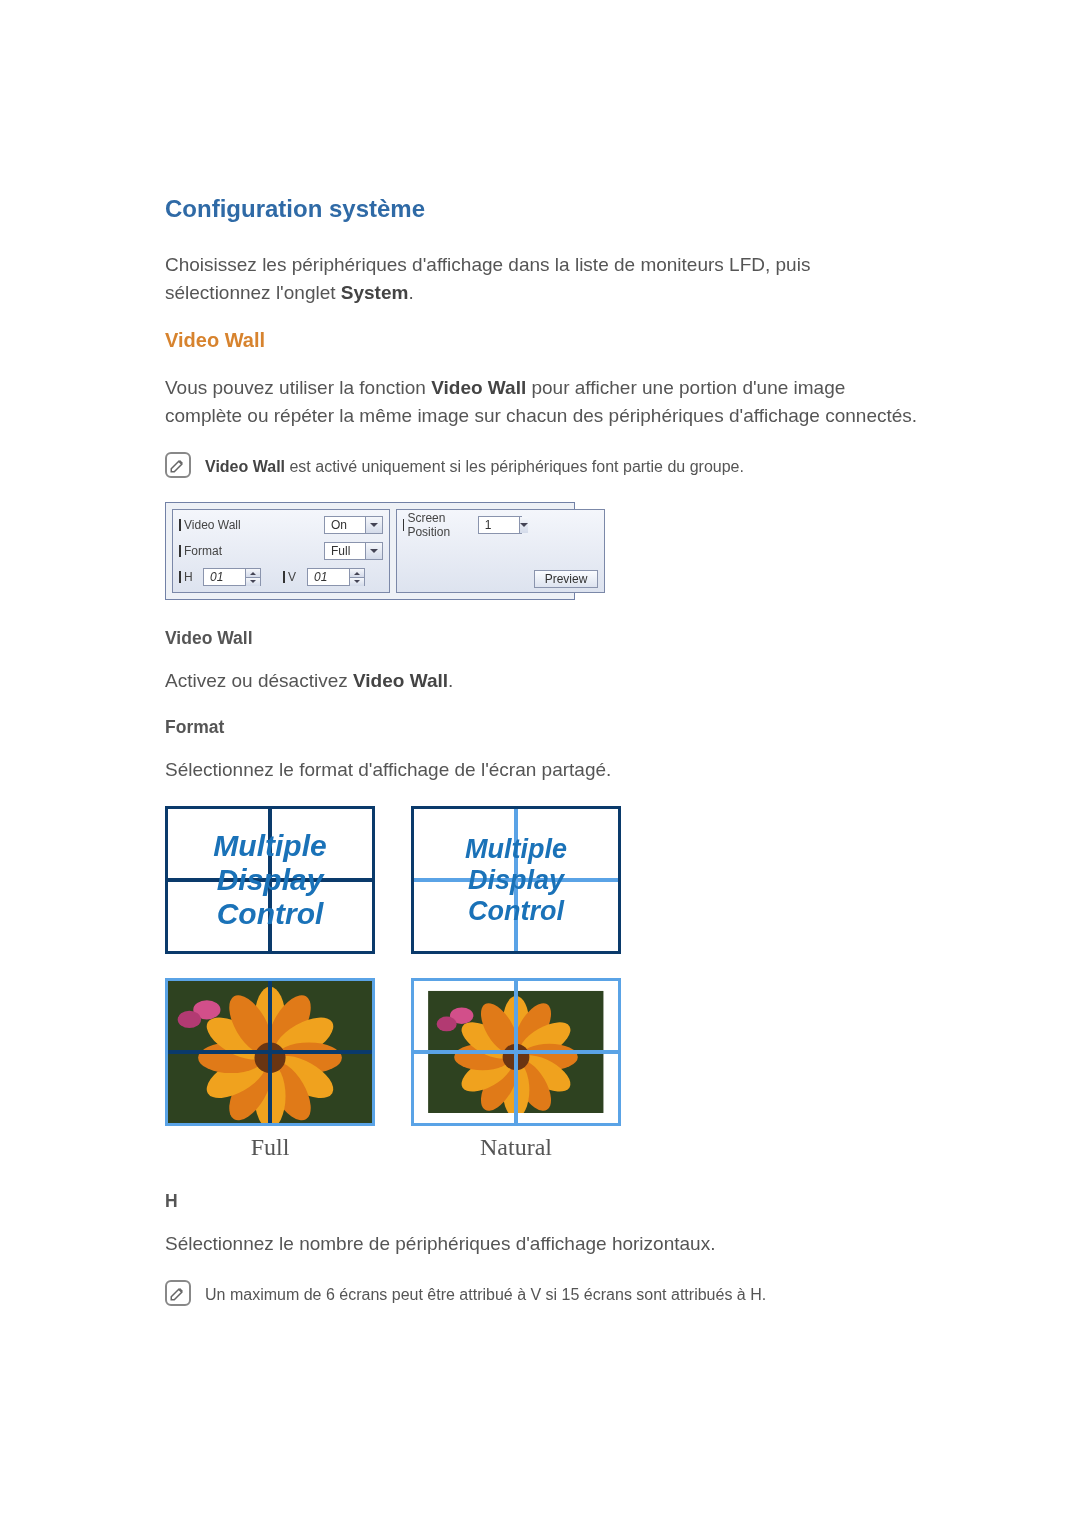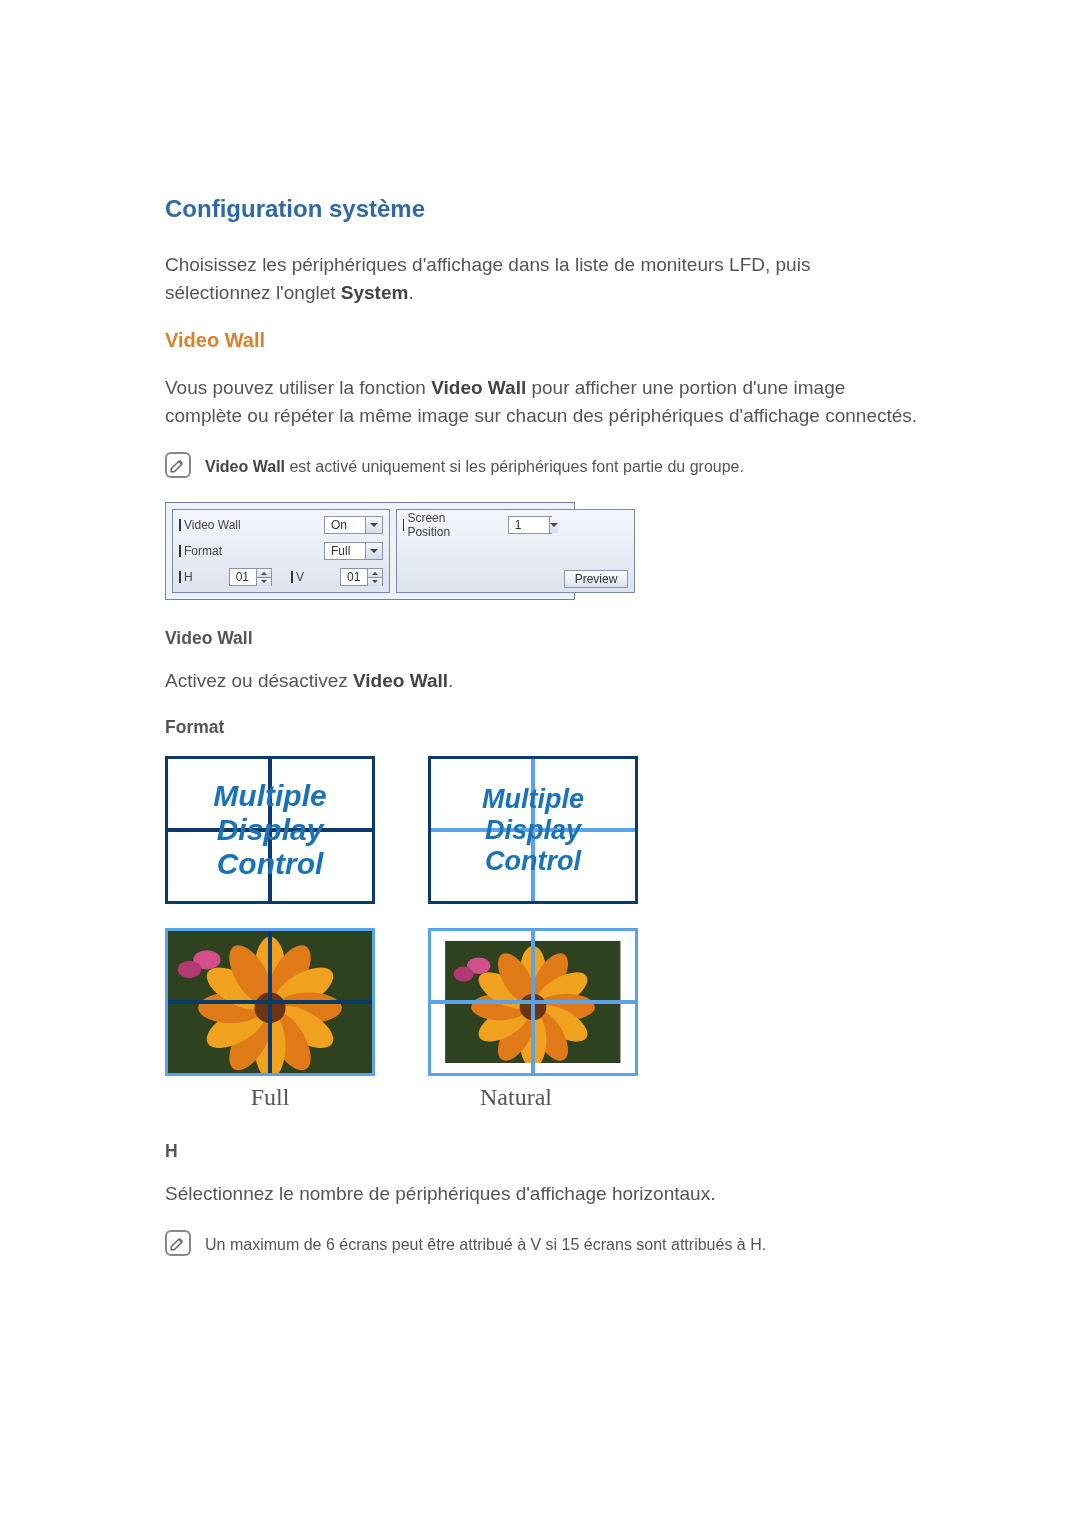--- a/index.html
+++ b/index.html
@@ -104,34 +104,33 @@
     width:2px; height:12px; background:#333; display:inline-block;
   }
   .combo, .spin {
     display:flex; align-items:center;
     border:1px solid #8a94ad;
     background:#fff;
     height:18px;
     box-sizing:border-box;
     font-size:12px;
     color:#333;
-    margin-left:30px;
   }
   .combo .val { padding:0 6px; min-width:28px; text-align:left; }
   .combo .dd {
     width:16px; height:100%;
     border-left:1px solid #8a94ad;
     background:linear-gradient(#f5f7fb,#d4dbea);
     display:flex; align-items:center; justify-content:center;
   }
   .combo .dd::after {
     content:""; border:4px solid transparent; border-top-color:#445; margin-top:3px;
   }
   .spin { width:58px; }
-  .spin .val { flex:1; padding:15px 6px; }
+  .spin .val { flex:1; padding:15px 6px;font-style:italic; }
   .spin .arrows {
     width:14px; height:100%;
     border-left:1px solid #8a94ad;
     display:flex; flex-direction:column;
   }
   .spin .arrows div {
     flex:1; background:linear-gradient(#f5f7fb,#d4dbea);
     display:flex; align-items:center; justify-content:center;
   }
   .spin .arrows div:first-child { border-bottom:1px solid #8a94ad; }
@@ -153,21 +152,21 @@
     font-size: 17.5px;
     font-weight:700;
     color:#555;
     margin: 12px 0 18px 0;
   }
 
   
   .format-grid {
     display:grid;
     grid-template-columns: repeat(2, 210px);
-    gap: 24px 53px;
+    gap: 24px 36px;
     margin: 10px 0 8px 0;
   }
   .tile {
     width:210px; height:148px;
     border:3px solid #0a3a6b;
     box-sizing:border-box;
     position:relative;
     background:#fff;
   }
   .tile.flower { background:#fff; }
@@ -332,20 +331,21 @@
       </div>
     </div>
   </div>
 
   <h3 class="field-title">Video Wall</h3>
   <p class="body">
     <span>Activez ou désactivez </span><span class="bold">Video Wall</span><span>.</span>
   </p>
 
   <h3 class="field-title">Format</h3>
+  <p class="body">Sélectionnez le format d'affichage de l'écran partagé.</p>
 
   <div class="format-grid">
 
     <div class="tile text full">
       <div class="divider-v"></div>
       <div class="divider-h"></div>
       <div class="mdc">
         <span>Multiple</span>
         <span>Display</span>
         <span>Control</span>

